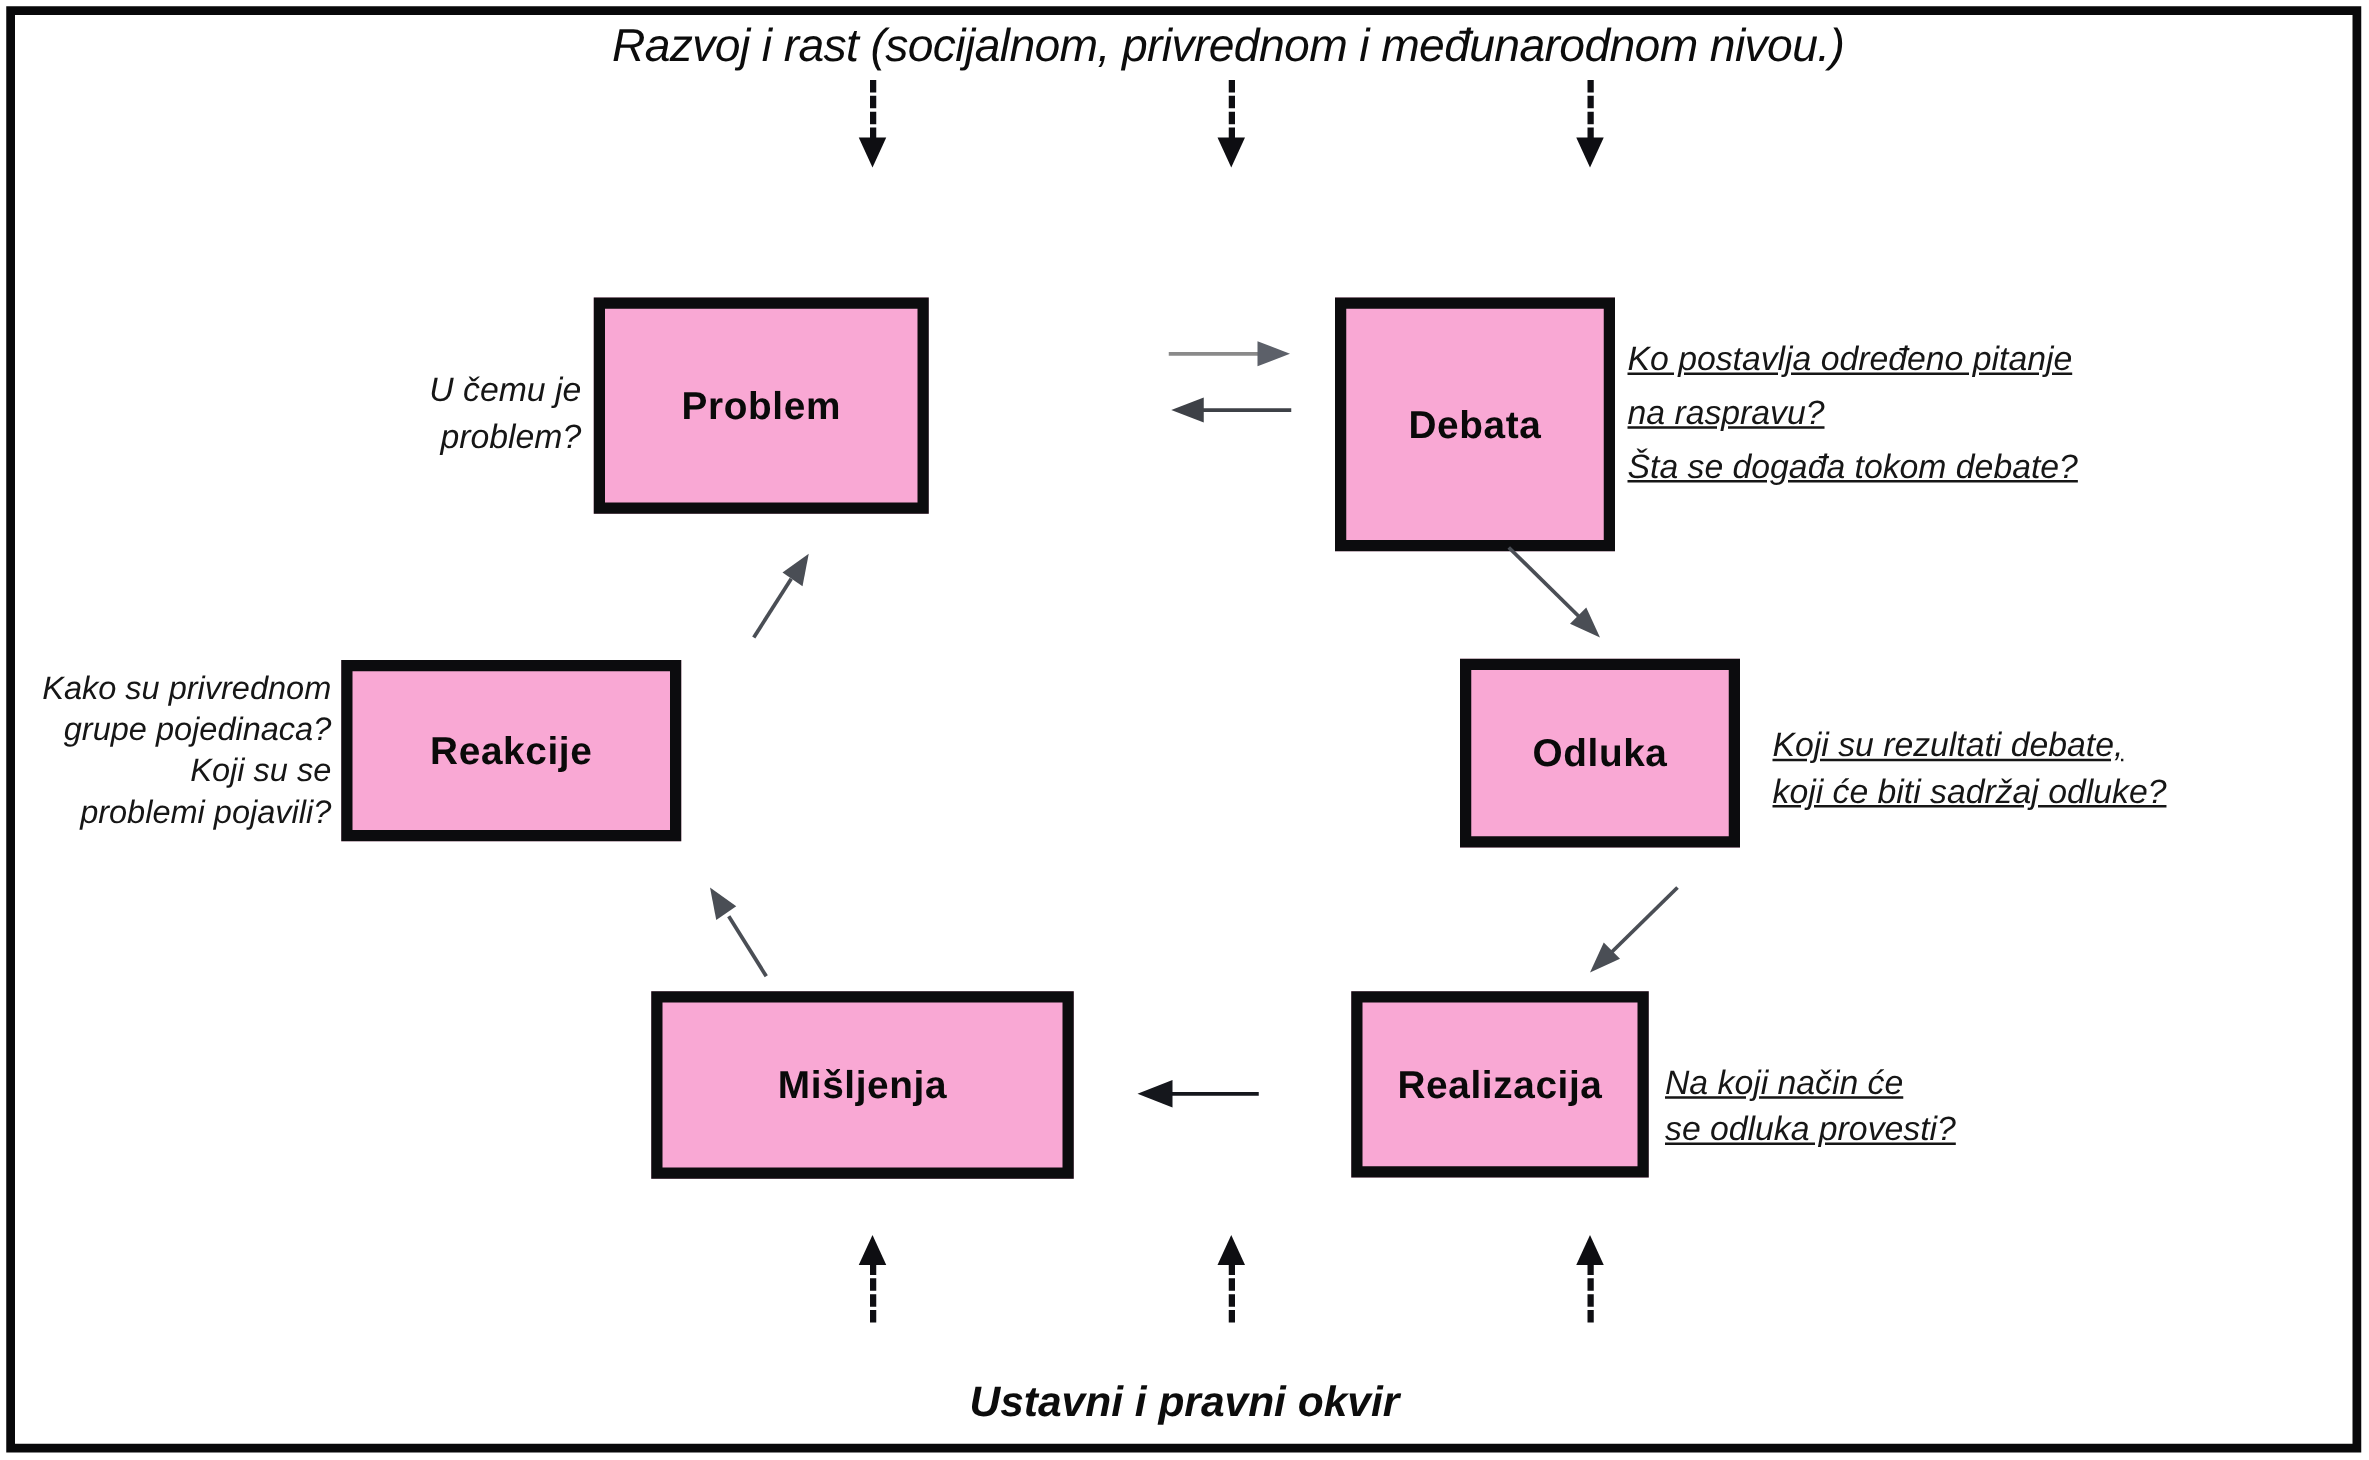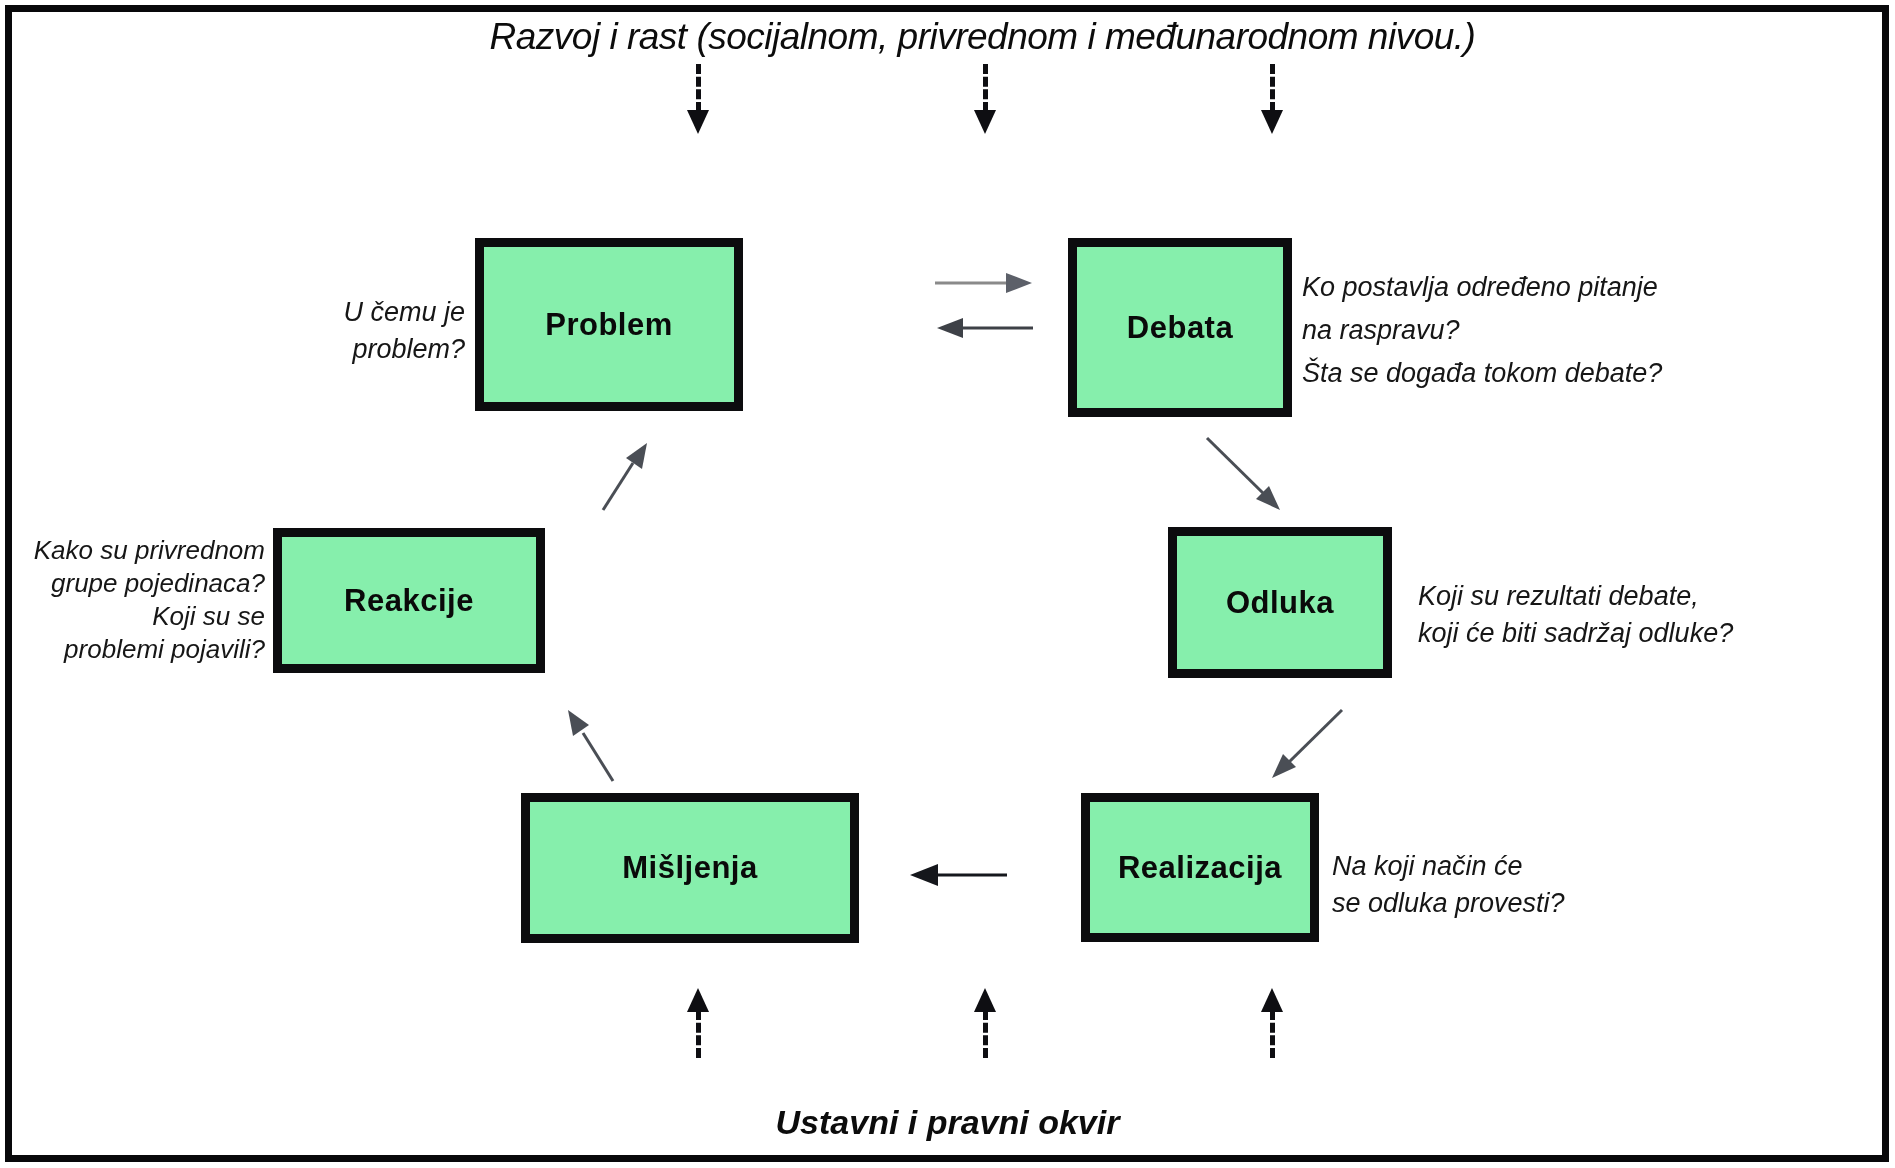--- a/index.html
+++ b/index.html
@@ -29,41 +29,41 @@
     font-size:37px;
     letter-spacing:-0.5px;
   }
   .banner.bottom{
     left:0;right:0;top:1103px;
     font-size:34px;
     font-weight:bold;
   }
   .node{
     position:absolute;
-    background:#86efac;
+    background:#f9a8d4;
     border:9px solid #0c0c0e;
     display:flex;align-items:center;justify-content:center;
     box-sizing:border-box;
   }
   .node .lbl{
     font-weight:bold;
     font-size:31px;
     letter-spacing:0.5px;
     color:#0a0a0a;
   }
   .q{
     position:absolute;
     font-style:italic;
     font-size:27px;
     color:#161616;
     white-space:nowrap;
   }
   .q span{display:block;}
   .q.right-align{text-align:right;}
-  .q.left-align{text-align:left;}
+  .q.left-align{text-align:left;text-decoration:underline;}
   
   .varrow{position:absolute;}
   .varrow .shaft{
     position:absolute;
     width:0;height:100%;
     border-left:5px dashed #0e0e12;
     left:9px;
   }
   .varrow .head{
     position:absolute;
@@ -99,21 +99,21 @@
     <div class="head"></div>
   </div>
   <div class="varrow down" style="left:1261px;top:64px;width:22px;height:72px;">
     <div class="shaft"></div>
     <div class="head"></div>
   </div>
 
   <div class="node" style="left:475px;top:238px;width:268px;height:173px;">
     <span class="lbl">Problem</span>
   </div>
-  <div class="node" style="left:1068px;top:238px;width:224px;height:179px;">
+  <div class="node" style="left:1068px;top:238px;width:224px;height:203px;">
     <span class="lbl">Debata</span>
   </div>
   <div class="node" style="left:273px;top:528px;width:272px;height:145px;">
     <span class="lbl">Reakcije</span>
   </div>
   <div class="node" style="left:521px;top:793px;width:338px;height:150px;">
     <span class="lbl">Mišljenja</span>
   </div>
   <div class="node" style="left:1168px;top:527px;width:224px;height:151px;">
     <span class="lbl">Odluka</span>

